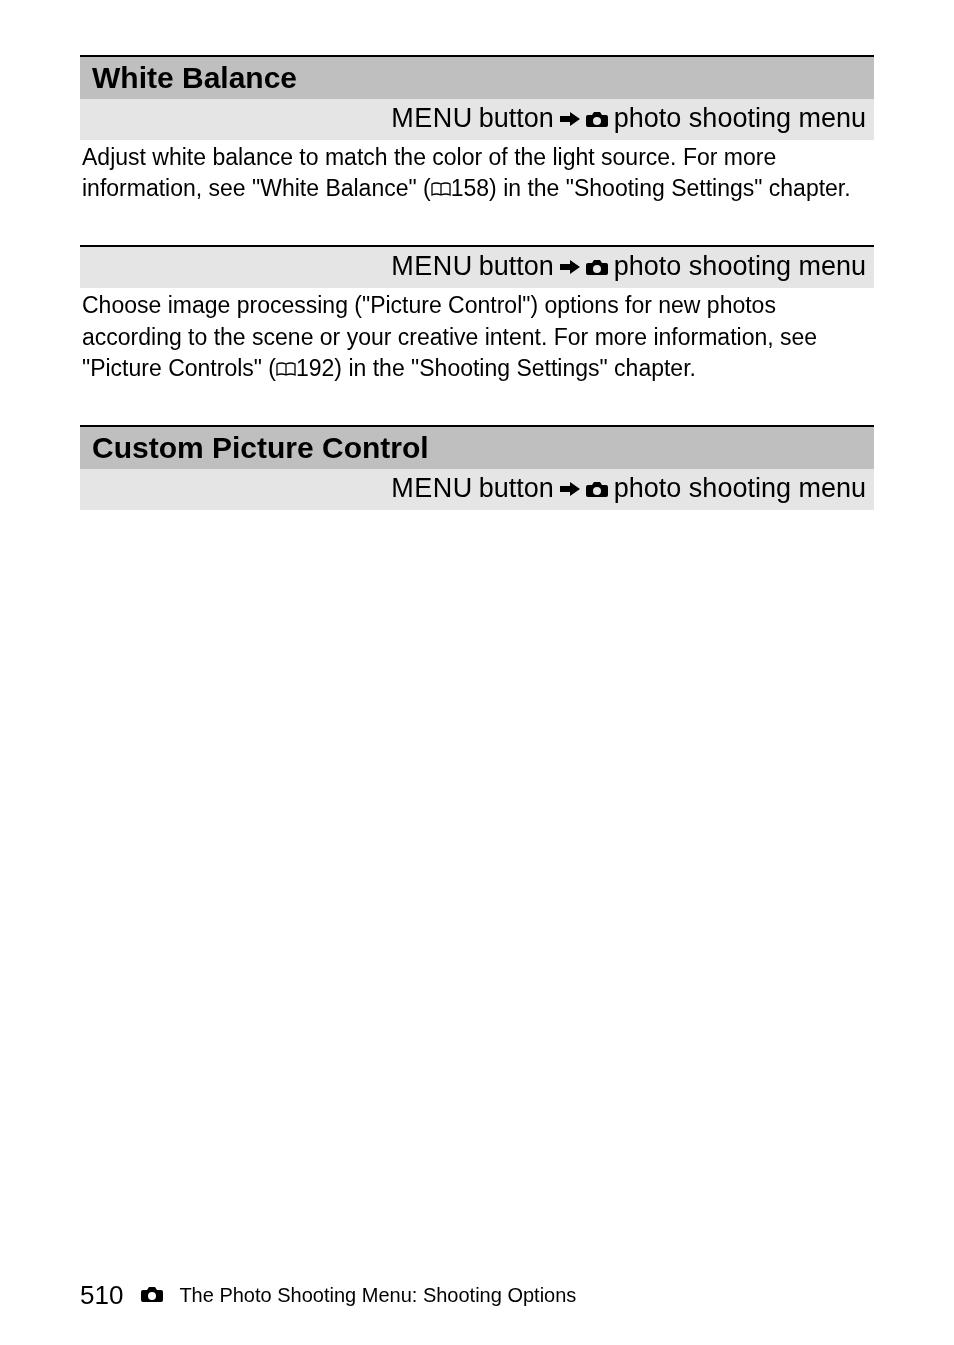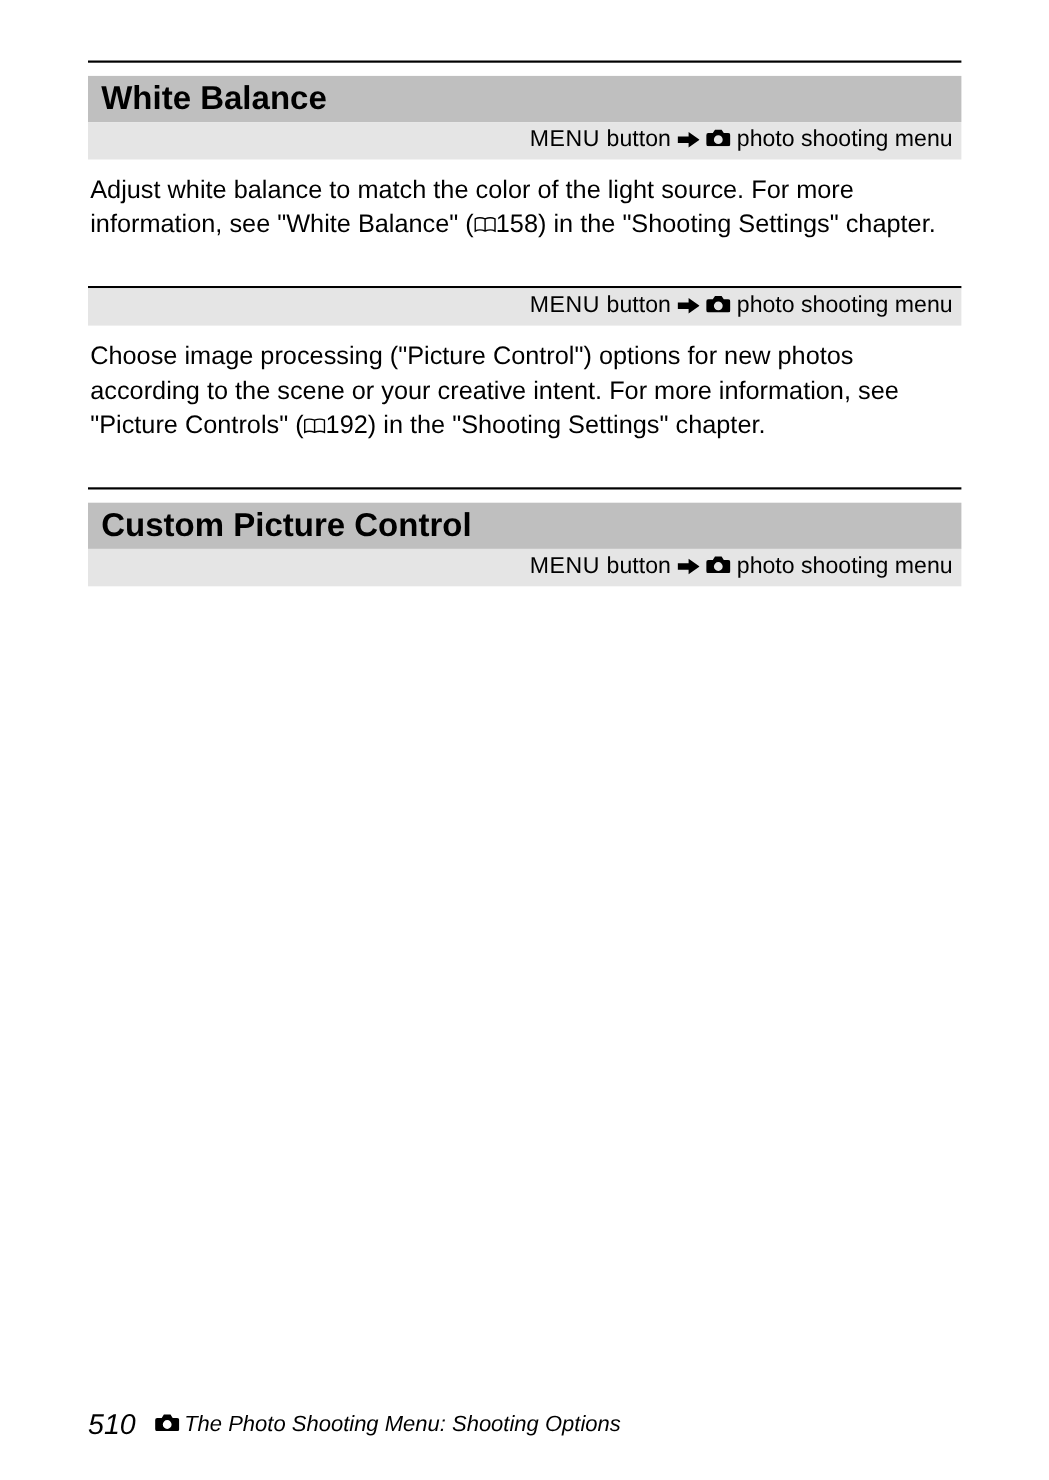--- a/index.html
+++ b/index.html
@@ -16,70 +16,68 @@
       margin-bottom: 40px;
     }
     .section-header {
       border-top: 2px solid #000000;
     }
     .section-title {
       background: #bfbfbf;
       font-size: 30px;
       font-weight: bold;
       padding: 4px 12px 4px 12px;
-      margin-top: 12px;
     }
     .breadcrumb-row {
       background: #e5e5e5;
       text-align: right;
       padding: 4px 8px 6px 8px;
-      font-size: 21px;
+      font-size: 27px;
       display: flex;
       justify-content: flex-end;
       align-items: center;
       gap: 6px;
     }
     .menu-label {
       font-family: 'Arial Narrow', Arial, sans-serif;
       font-stretch: condensed;
       letter-spacing: 0.5px;
     }
     .arrow-icon {
       display: inline-flex;
       align-items: center;
       vertical-align: middle;
     }
     .body-text {
       font-size: 23px;
       line-height: 1.35;
-      padding: 12px 2px 0 2px;
+      padding: 2px 2px 0 2px;
     }
     .book-icon {
       display: inline-block;
       vertical-align: middle;
     }
     .footer {
       position: absolute;
       bottom: 34px;
       left: 80px;
       display: flex;
       align-items: center;
       gap: 18px;
-      font-style: italic;
     }
     .page-number {
       font-size: 26px;
     }
     .footer-text {
       font-size: 20px;
       font-family: 'Arial Narrow', Arial, sans-serif;
       font-stretch: condensed;
       display: flex;
       align-items: flex-start;
-      gap: 4px;
+      gap: 16px;
     }
   </style>
 </head>
 <body>
 
 <div class="section">
   <div class="section-header">
     <div class="section-title">White Balance</div>
     <div class="breadcrumb-row">
       <span class="menu-label">MENU</span>

